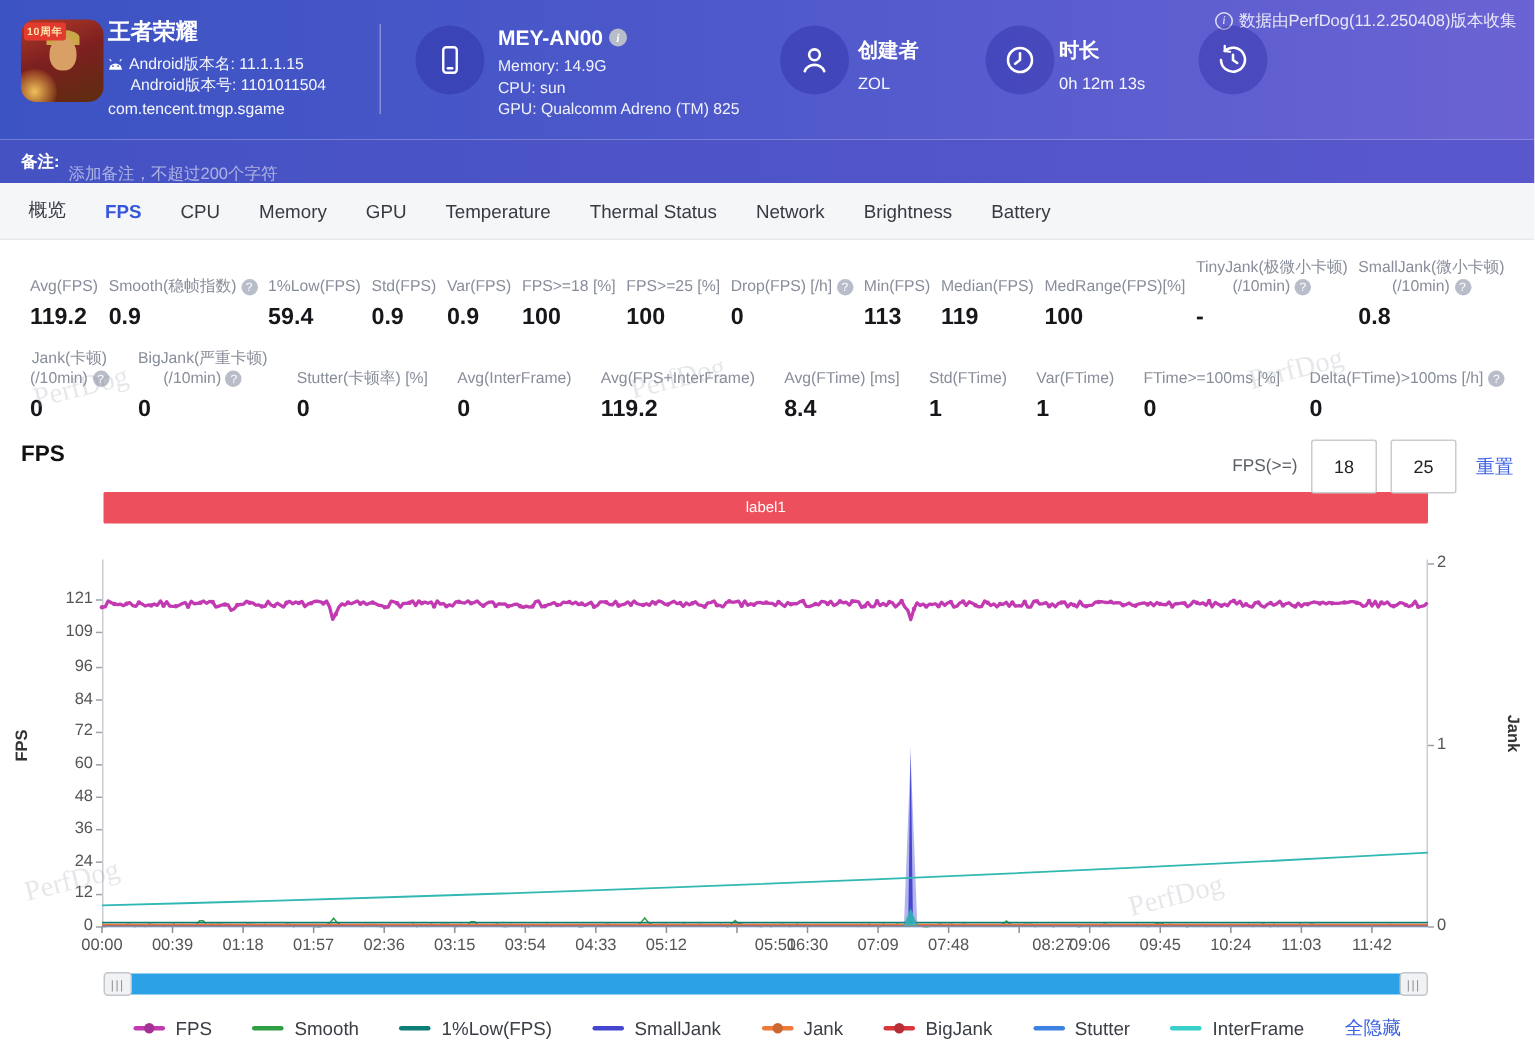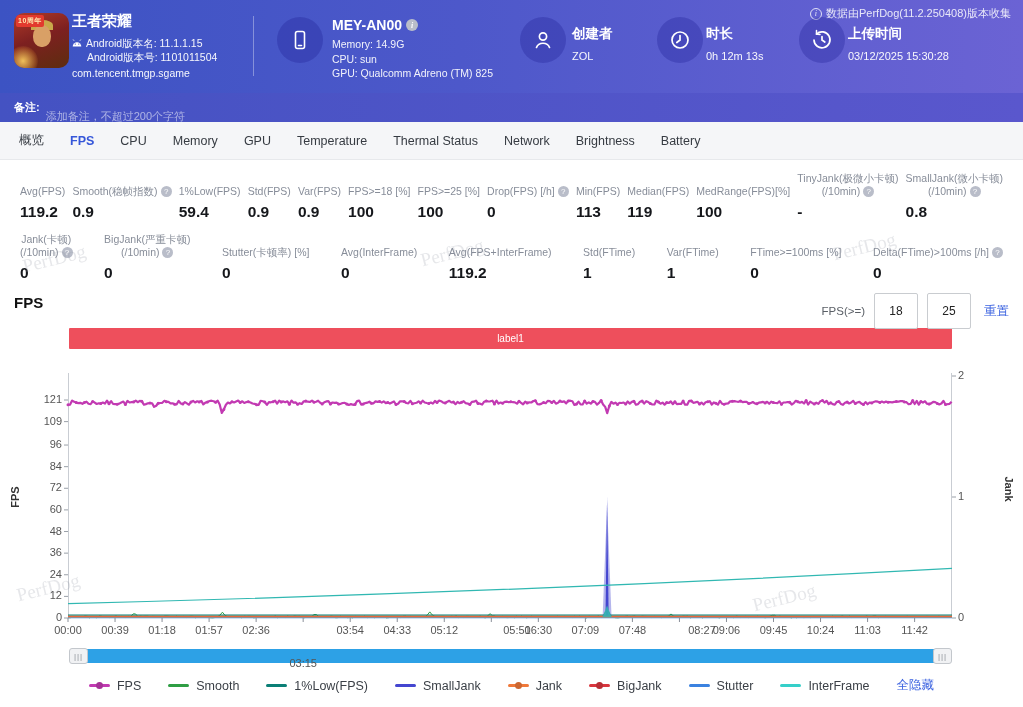--- a/index.html
+++ b/index.html
@@ -153,24 +153,20 @@
     <div class="h-val">0h 12m 13s</div>
   </div>
 
   <div class="h-circ" style="left:799px">
     <svg width="24" height="24" viewBox="0 0 24 24" fill="none" stroke="#fff" stroke-width="1.7" stroke-linecap="round">
       <path d="M6.5,6 A8,8 0 1 1 4,12"></path>
       <path d="M6.5,2.5 L6.5,6 L10,6.5" stroke-width="1.5"></path>
       <path d="M12,8.5 L12,12 L14.8,14"></path>
     </svg>
   </div>
-  <div class="h-blk" style="left:848px">
-    <div class="h-label">上传时间</div>
-    <div class="h-val">03/12/2025 15:30:28</div>
-  </div>
 </div>
 
 <div class="remark">
   <span class="remark-label">备注:</span>
   <input class="remark-input" placeholder="添加备注，不超过200个字符" style="">
 </div>
 
 <div class="tabbar">
     <div class="tab">概览</div>
     <div class="tab tab active">FPS</div>
@@ -292,20 +288,26 @@
         <div class="stat-label">
           <span class="lbl-line">Avg(InterFrame)</span>
         </div>
         <div class="stat-value">0</div>
       </div>
       <div class="stat-cell">
         <div class="stat-label">
           <span class="lbl-line">Avg(FPS+InterFrame)</span>
         </div>
         <div class="stat-value">119.2</div>
+      </div>
+      <div class="stat-cell">
+        <div class="stat-label">
+          <span class="lbl-line">Avg(FTime) [ms]</span>
+        </div>
+        <div class="stat-value">8.4</div>
       </div>
       <div class="stat-cell">
         <div class="stat-label">
           <span class="lbl-line">Std(FTime)</span>
         </div>
         <div class="stat-value">1</div>
       </div>
       <div class="stat-cell">
         <div class="stat-label">
           <span class="lbl-line">Var(FTime)</span>
@@ -533,21 +535,21 @@
     <div class="ytick l" style="top: 224.38px;">12</div>
     <div class="ytick l" style="top: 246px;">0</div>
     <div class="ytick r" style="top: 4px;">2</div>
     <div class="ytick r" style="top: 125px;">1</div>
     <div class="ytick r" style="top: 246px;">0</div>
     <div class="xtick" style="left: 68px;">00:00</div>
     <div class="xtick" style="left: 115.034px;">00:39</div>
     <div class="xtick" style="left: 162.068px;">01:18</div>
     <div class="xtick" style="left: 209.102px;">01:57</div>
     <div class="xtick" style="left: 256.136px;">02:36</div>
-    <div class="xtick" style="left: 303.171px; margin-top: 33px;">03:15</div>
+    <div class="xtick" style="left: 303.171px;">03:15</div>
     <div class="xtick" style="left: 350.205px;">03:54</div>
     <div class="xtick" style="left: 397.239px;">04:33</div>
     <div class="xtick" style="left: 444.273px;">05:12</div>
     <div class="xtick" style="left: 517px;">05:51</div>
     <div class="xtick" style="left: 538.341px;">06:30</div>
     <div class="xtick" style="left: 585.375px;">07:09</div>
     <div class="xtick" style="left: 632.409px;">07:48</div>
     <div class="xtick" style="left: 702px;">08:27</div>
     <div class="xtick" style="left: 726.477px;">09:06</div>
     <div class="xtick" style="left: 773.512px;">09:45</div>

